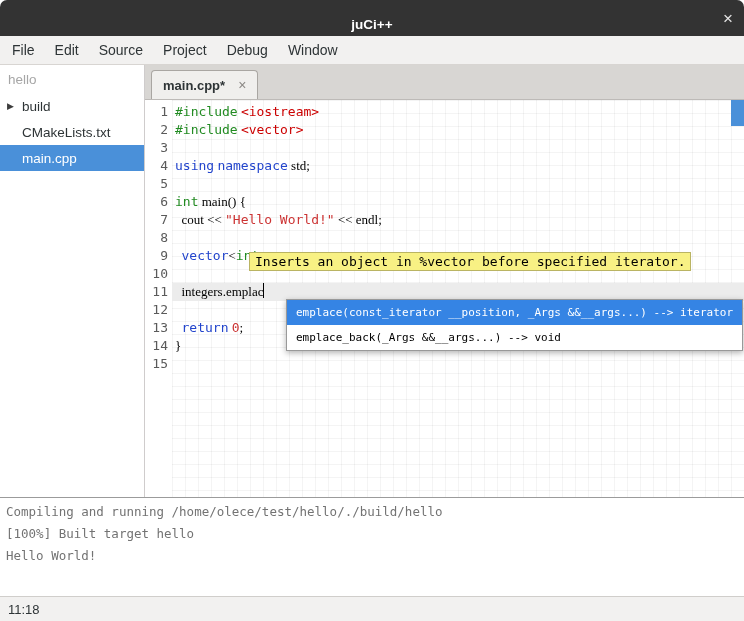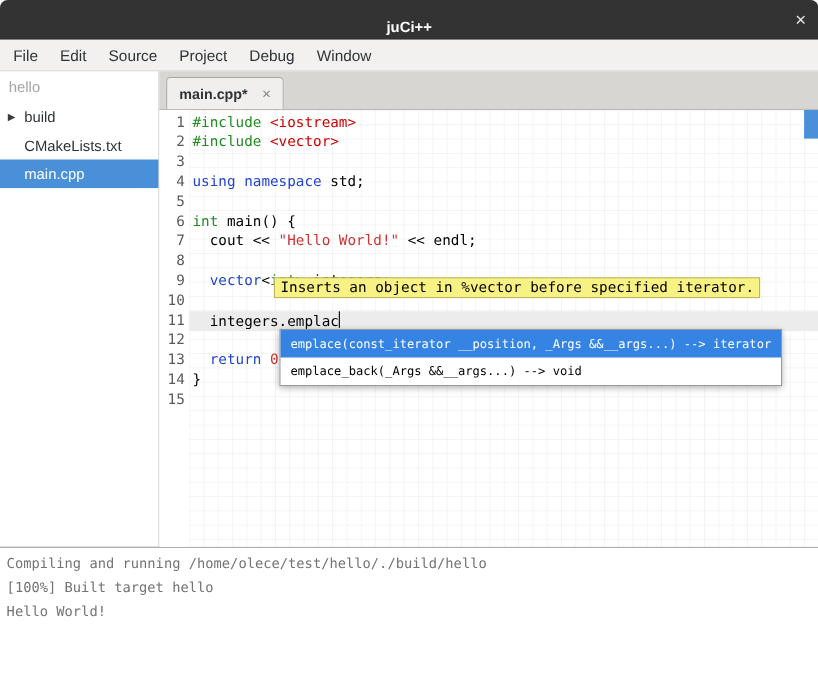--- a/index.html
+++ b/index.html
@@ -43,33 +43,33 @@
   .line-num { height:18px; line-height:18px; }
   .code-area { flex:1; padding-top:3px; font:13px "DejaVu Sans Mono", monospace; color:#000; position:relative;
     background-image:
       linear-gradient(to right, rgba(0,0,0,0.045) 1px, transparent 1px),
       linear-gradient(to bottom, rgba(0,0,0,0.045) 1px, transparent 1px);
     background-size:13px 13px; }
   .code-line { height:18px; line-height:18px; white-space:pre; padding-left:3px; }
   .code-line.current-line { background:#ececec; }
   .caret { display:inline-block; width:1px; height:15px; background:#000; vertical-align:-2px; }
 
-  .tok-pl { color:#000000; }
+  .tok-pl { color:#000000;font-family:Liberation Serif, serif; }
   .tok-pp { color:var(--c-preproc,#228b22); }
   .tok-inc { color:var(--c-include,#cc0000); }
   .tok-kw { color:var(--c-keyword,#2244cc); }
   .tok-ty { color:var(--c-type,#228b22); }
   .tok-st { color:var(--c-string,#cc3333); }
   .tok-nu { color:var(--c-number,#cc3333); }
 
   
   .doc-tooltip { position:absolute; left:104px; top:152px; background:var(--tooltip-bg,#f8f184); border:1px solid rgba(0,0,0,0.25); padding:1px 5px; font:13px "DejaVu Sans Mono", monospace; color:#000; white-space:nowrap; z-index:5; }
 
   
-  .completion-popup { position:absolute; left:109px; top:199px; background:#fff; border:1px solid #999; box-shadow:0 2px 6px rgba(0,0,0,0.3); z-index:6; font:11px "DejaVu Sans Mono", monospace; }
+  .completion-popup { position:absolute; left:141px; top:199px; background:#fff; border:1px solid #999; box-shadow:0 2px 6px rgba(0,0,0,0.3); z-index:6; font:11px "DejaVu Sans Mono", monospace; }
   .completion-row { padding:6px 9px; white-space:nowrap; color:#000; }
   .completion-row.selected { background:var(--completion-selected,#3584e4); color:#fff; }
 
   
   .scrollbar-thumb { position:absolute; right:0; top:0; width:13px; height:26px; background:var(--accent,#4a90d9); z-index:4; }
 
   
   .output { height:99px; border-top:1px solid #9b9b9b; background:#fff; padding:3px 0 0 6px; font:12.5px "DejaVu Sans Mono", monospace; color:#737373; flex-shrink:0; overflow:hidden; }
   .term-line { height:22px; line-height:22px; white-space:pre; }
 
@@ -176,14 +176,17 @@
   </div>
 
   <div class="output">
     <div>
         <div class="term-line">Compiling and running /home/olece/test/hello/./build/hello</div>
         <div class="term-line">[100%] Built target hello</div>
         <div class="term-line">Hello World!</div>
       </div>
   </div>
 
+  <div class="statusbar">
+    <span>11:18</span>
+  </div>
 
 </div>
 
 </body></html>

